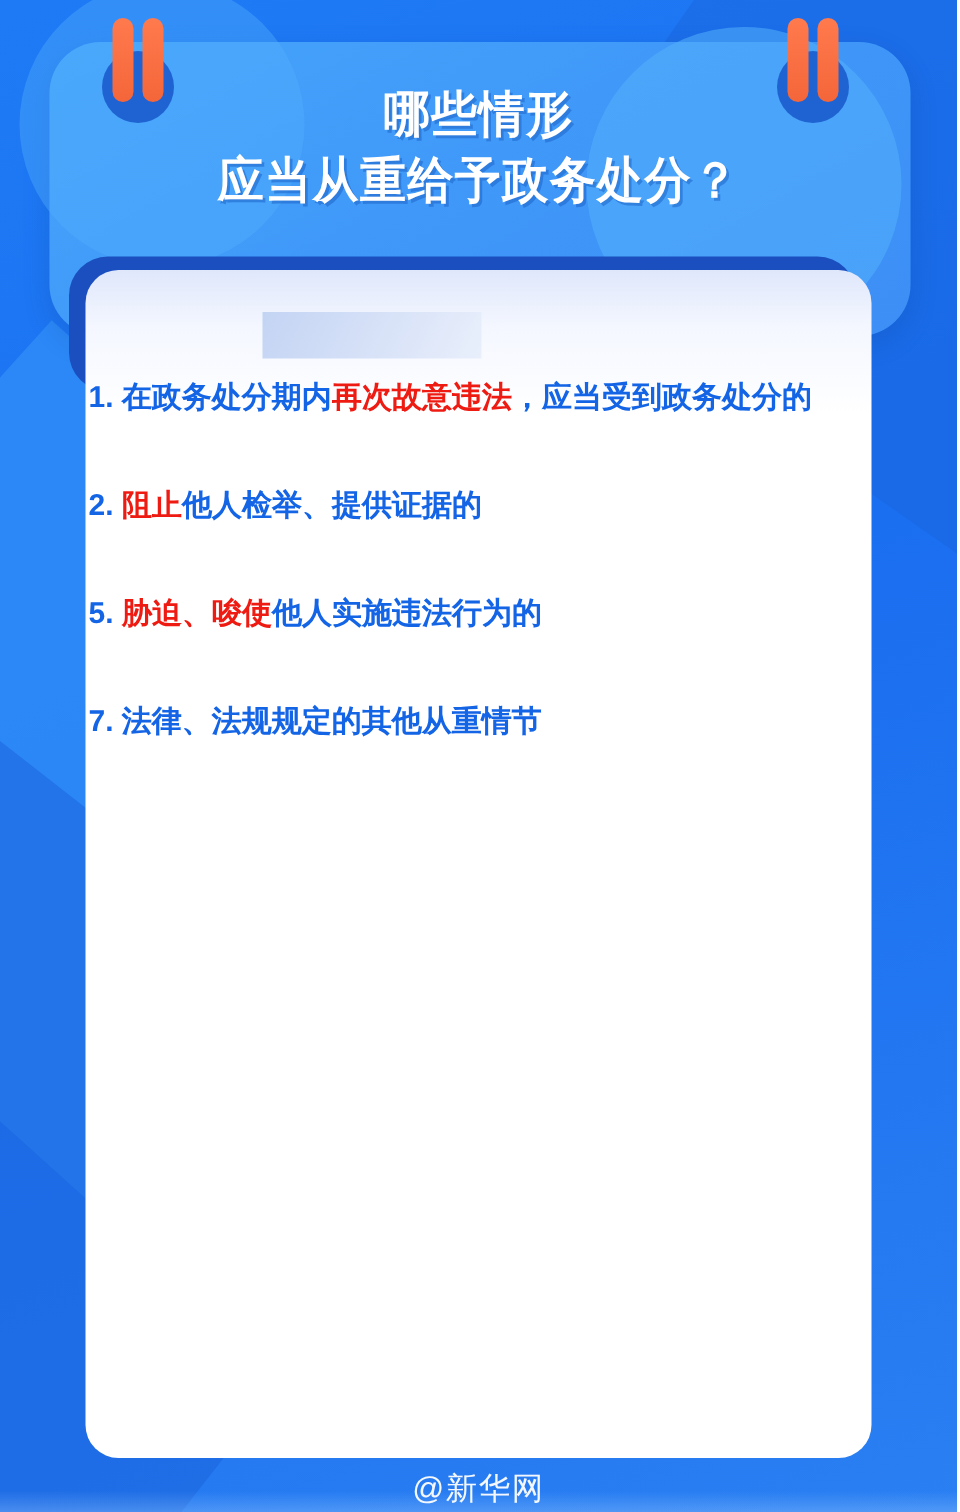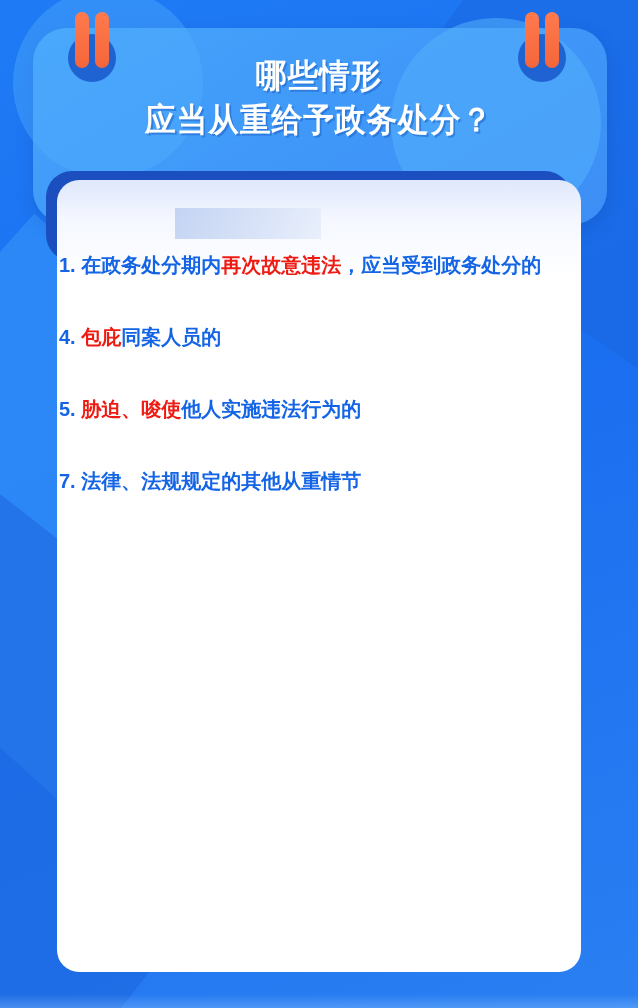--- a/index.html
+++ b/index.html
@@ -199,20 +199,21 @@
     <div class="title-line l1">哪些情形</div>
     <div class="title-line l2">应当从重给予政务处分？</div>
   </div>
 
   <div class="card-shadowplate"></div>
 
   <div class="card">
     <div class="card-placeholder"></div>
     <div class="list">
         <div class="item"><span class="num">1.</span><span class="pl"> 在政务处分期内</span><span class="hl">再次故意违法</span><span class="pl">，应当受到政务处分的</span></div>
-        <div class="item"><span class="num">4.</span><span class="pl"> </span><span class="hl">包庇</span><span class="pl">同案人员的</span></div>
+        <div class="item"><span class="num">2.</span><span class="pl"> </span><span class="hl">阻止</span><span class="pl">他人检举、提供证据的</span></div>
         <div class="item"><span class="num">5.</span><span class="pl"> </span><span class="hl">胁迫、唆使</span><span class="pl">他人实施违法行为的</span></div>
         <div class="item"><span class="num">7.</span><span class="pl"> 法律、法规规定的其他从重情节</span></div>
       </div>
   </div>
 
+  <div class="watermark">@新华网</div>
 
 </div>
 
 </body></html>

